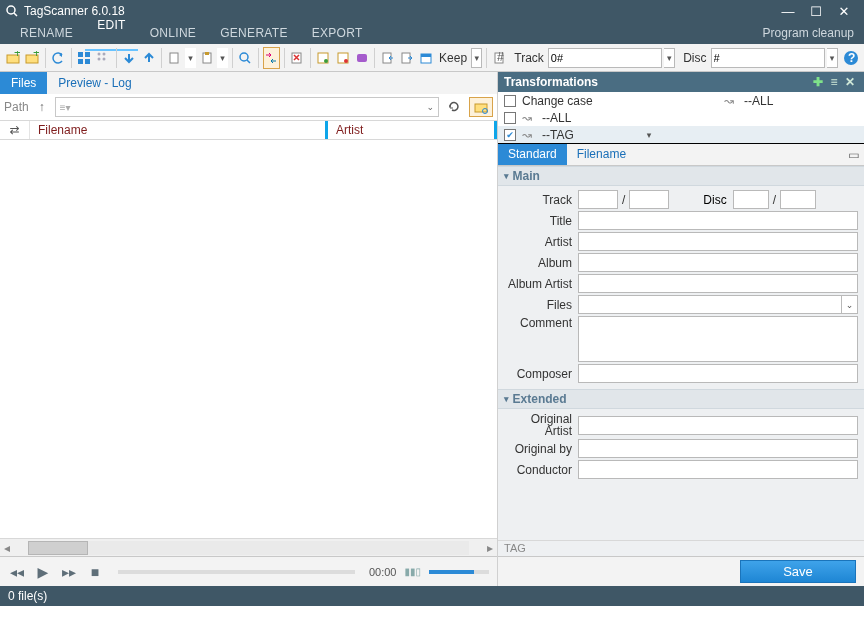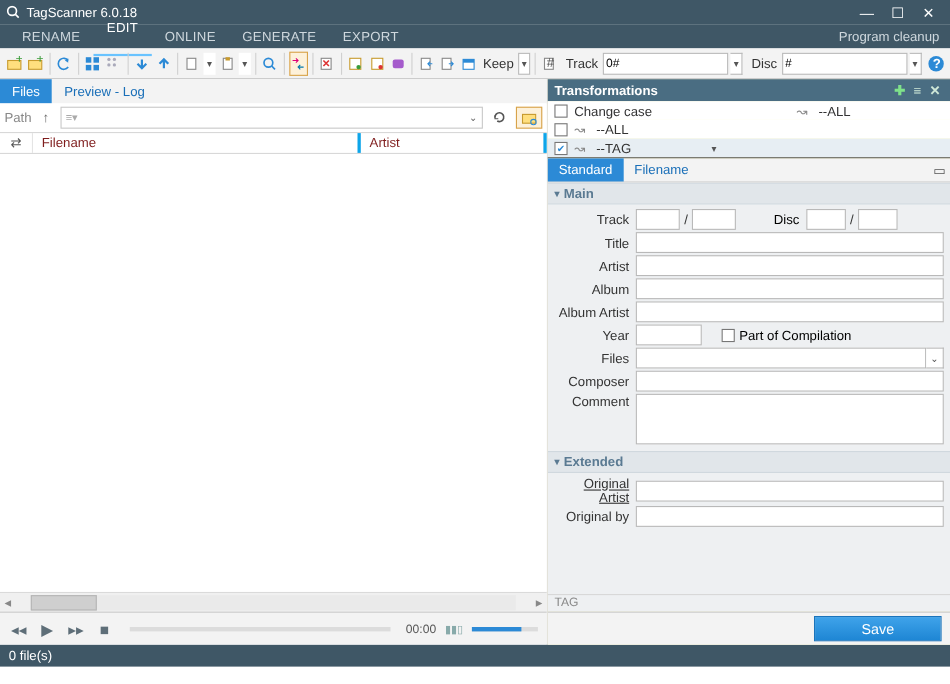--- a/index.html
+++ b/index.html
@@ -371,55 +371,51 @@
           </div>
         <div class="frow">
             <div class="flbl">Album</div>
             <input class="finput" style="">
           </div>
         <div class="frow">
             <div class="flbl">Album Artist</div>
             <input class="finput" style="">
           </div>
         <div class="frow">
-          <div class="flbl">Year</div>
-          <input class="finput med" style="">
-          <div class="fcb-wrap">
-            <div class="fcb"></div>
-            <span>Part of Compilation</span>
-          </div>
-        </div>
-        <div class="frow">
           <div class="flbl">Files</div>
           <div class="fselect-wrap">
               <div class="fselect"></div>
               <div class="fselect-dd">⌄</div>
             </div>
         </div>
-        <div class="frow">
-            <div class="flbl">Composer</div>
-            <input class="finput" style="">
-          </div>
         <div class="frow" style="align-items:flex-start;">
           <div class="flbl">Comment</div>
           <textarea class="ftextarea" style=""></textarea>
         </div>
+        <div class="frow">
+            <div class="flbl">Composer</div>
+            <input class="finput" style="">
+          </div>
       </div>
 
       <div class="section-hdr">
         <span class="tri">▾</span>
         <span>Extended</span>
       </div>
       <div class="form-area">
         <div class="frow">
-            <div class="flbl" style="line-height:1;text-decoration:underline;"><span>Original Artist</span></div>
+            <div class="flbl" style="line-height:1;"><span>Original Artist</span></div>
             <input class="finput" style="">
           </div>
         <div class="frow">
             <div class="flbl">Original by</div>
+            <input class="finput" style="">
+          </div>
+        <div class="frow">
+            <div class="flbl">Conductor</div>
             <input class="finput" style="">
           </div>
       </div>
     </div>
     <div class="tagline">TAG</div>
 
     <div class="player-row" style="justify-content:flex-end;">
       <div class="save-btn">Save</div>
     </div>
   </div>

